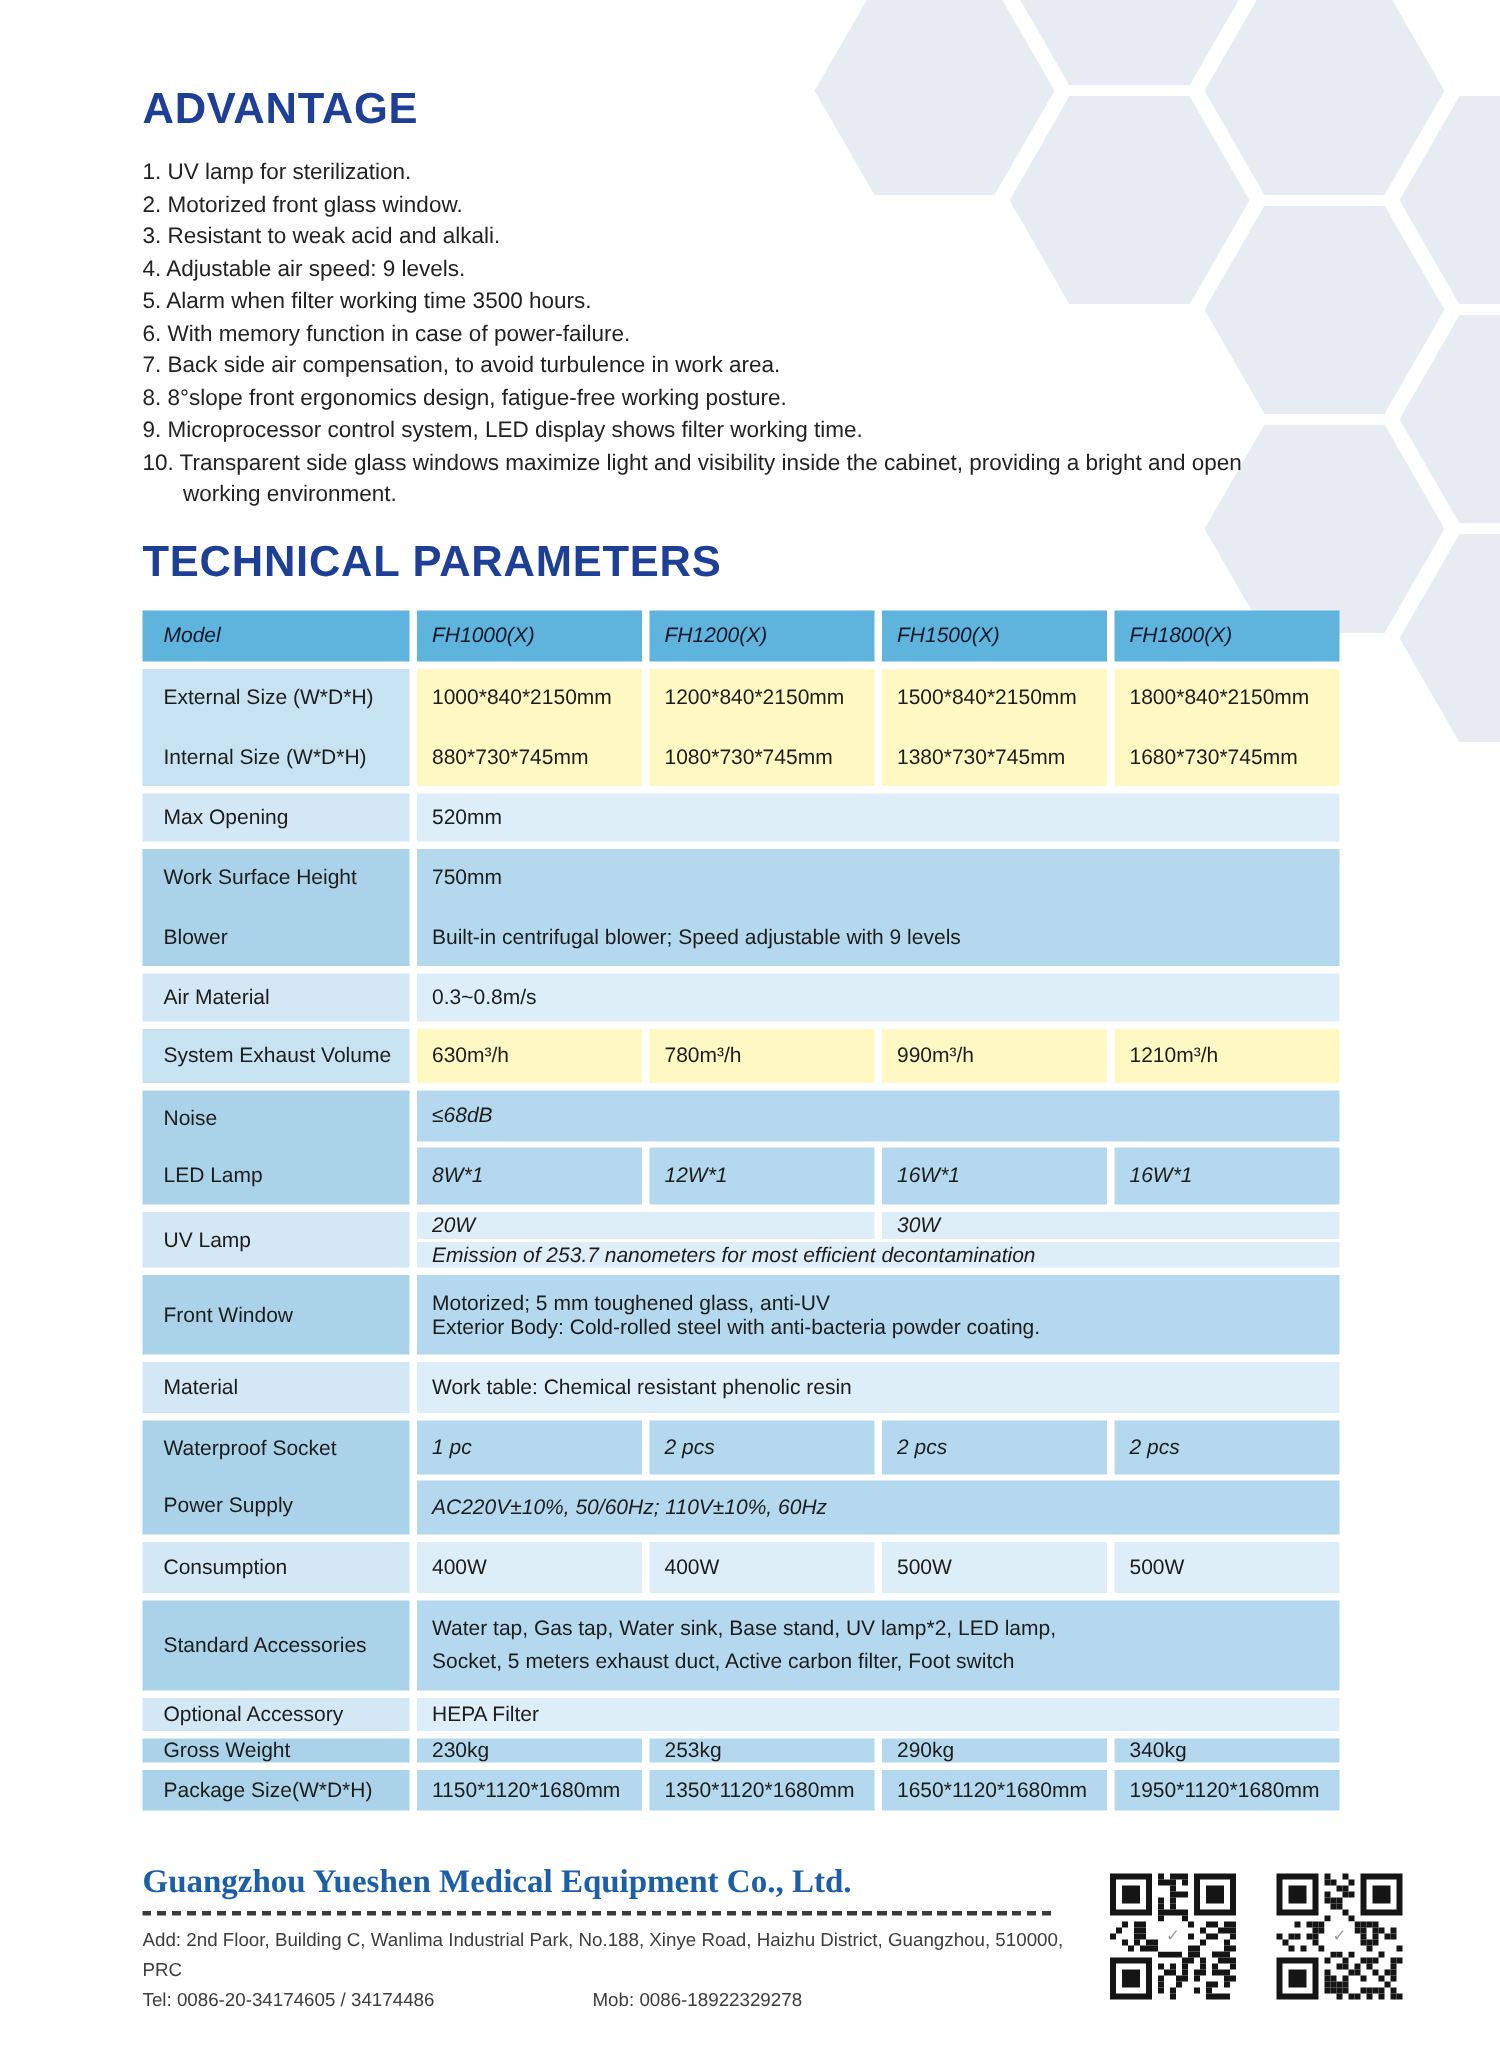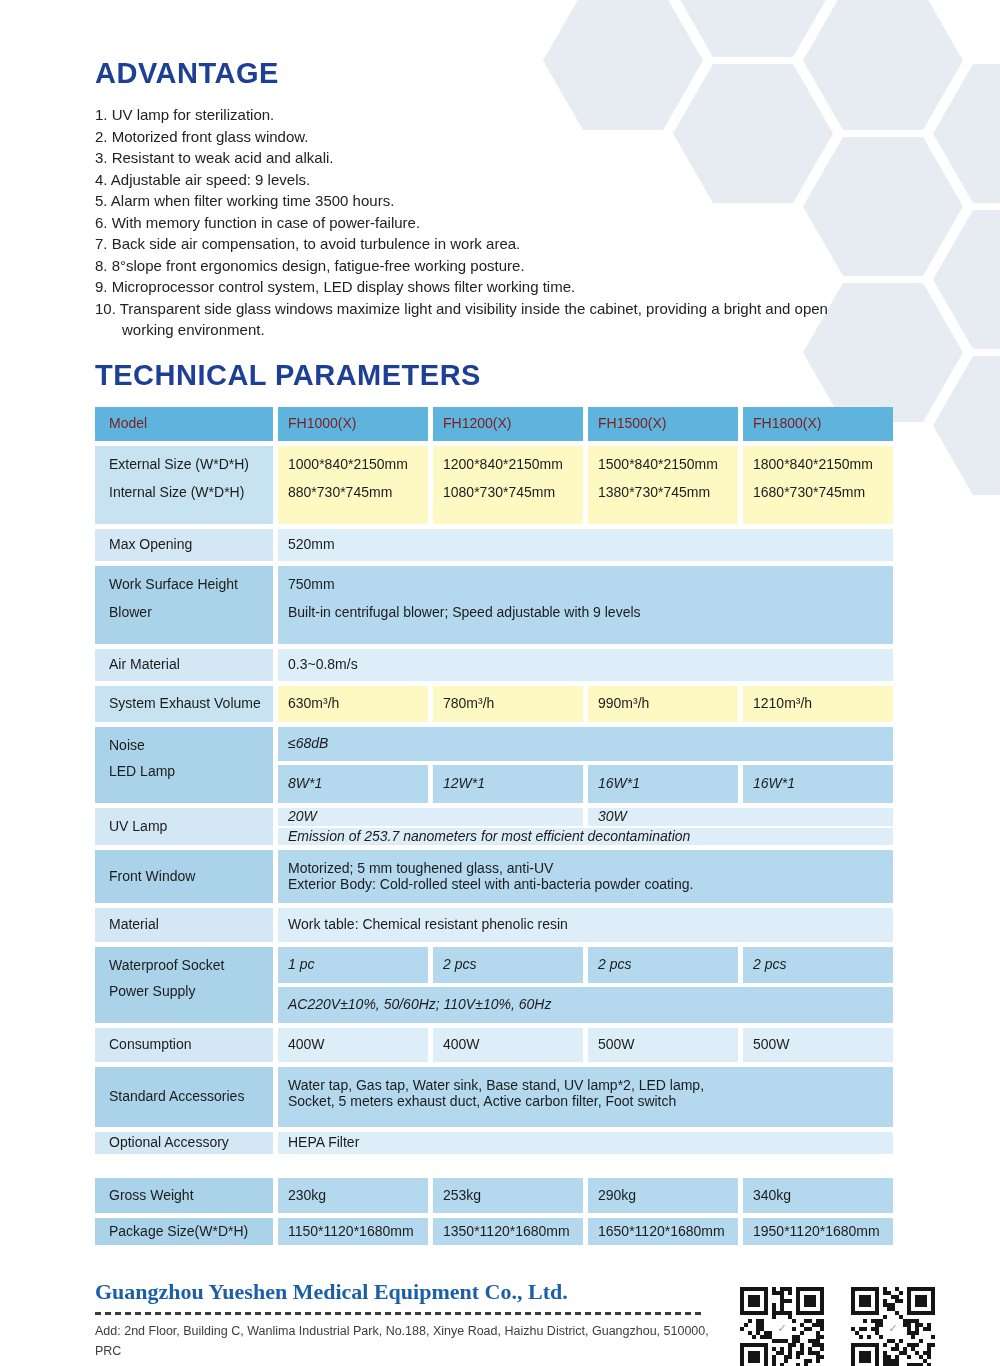--- a/index.html
+++ b/index.html
@@ -19,27 +19,27 @@
   .band{display:flex;gap:5px;margin-bottom:5px;}
   .cell{display:flex;align-items:center;box-sizing:border-box;line-height:15px;}
   .lab{width:178px;flex:none;padding-left:14px;}
   .c{width:150px;flex:none;padding-left:10px;}
   .span4{width:615px;flex:none;padding-left:10px;}
   .span2{width:305px;flex:none;padding-left:10px;}
   .vcol{display:flex;flex-direction:column;width:615px;flex:none;}
   .g4{gap:4px;} .g2{gap:2px;}
   .sub{display:flex;gap:5px;font-style:italic;}
   .two{flex-direction:column;align-items:flex-start;justify-content:space-between;
-       padding-top:10px;padding-bottom:24px;}
+       padding-top:10px;padding-bottom:12px;}
   .two span{display:block;line-height:16px;}
-  .hd{background:var(--table-header,#5eb4dc);color:#7f1d1d;}
+  .hd{background:var(--table-header,#5eb4dc);color:#0f172a;font-style:italic;}
   .L1{background:#fef9c3;} .lab.L1{background:#c7e2f1;}
   .L2{background:#ddeef8;} .lab.L2{background:#d3e8f4;}
   .M{background:var(--row-medium,#b4d9ee);} .lab.M{background:#aad3ea;}
-  .h17{height:17px;} .h18{height:18px;} .h22{height:22px;} .h24{height:35px;margin-top:19px;}
+  .h17{height:17px;} .h18{height:18px;} .h22{height:22px;} .h24{height:16px;}
   .h27{height:27px;} .h32{height:32px;} .h34{height:34px;} .h36{height:36px;}
   .h37{height:37px;} .h38{height:38px;} .h60{height:60px;} .h74{height:53px;}
   .h76{height:76px;} .h78{height:78px;}
   
   .footer{margin-top:34px;position:relative;}
   .company{font-family:"Liberation Serif",serif;font-weight:700;font-size:22px;
            color:var(--footer-blue,#1c5fa9);}
   .dashes{width:608px;height:3px;margin:7px 0 6px 0;
           background:repeating-linear-gradient(90deg,#3b3b3b 0 6px,transparent 6px 10px);}
   .contact{font-size:12.5px;line-height:20px;color:#3d3d3d;width:640px;}

